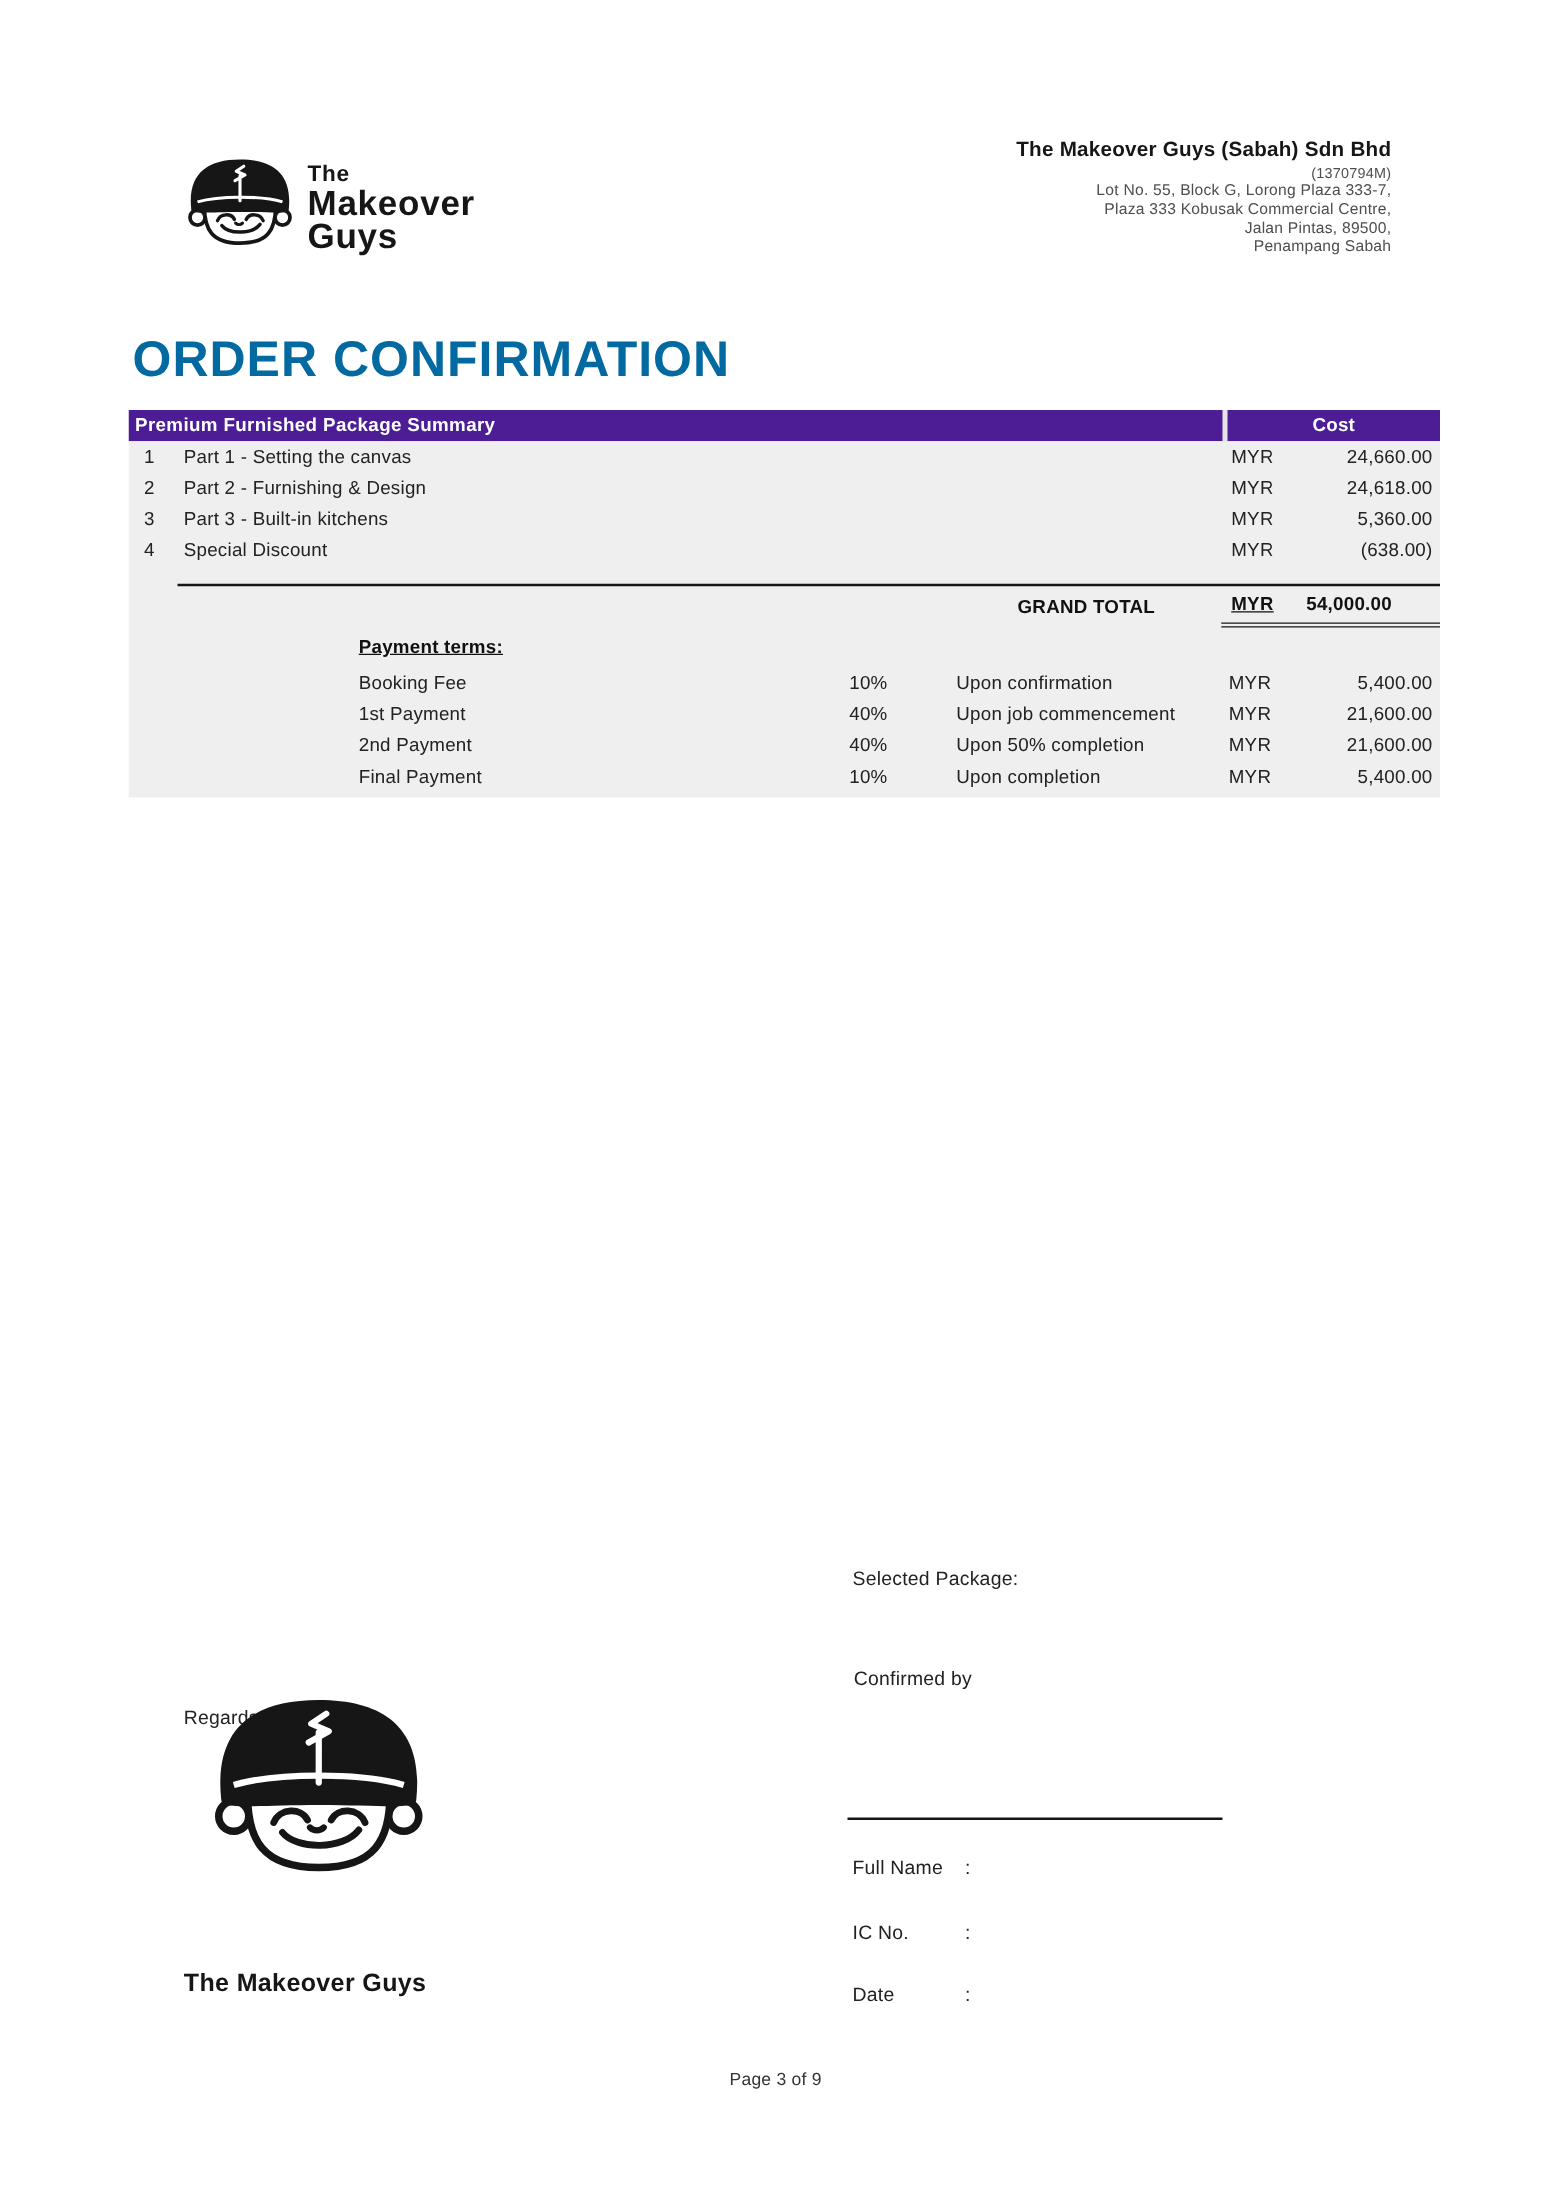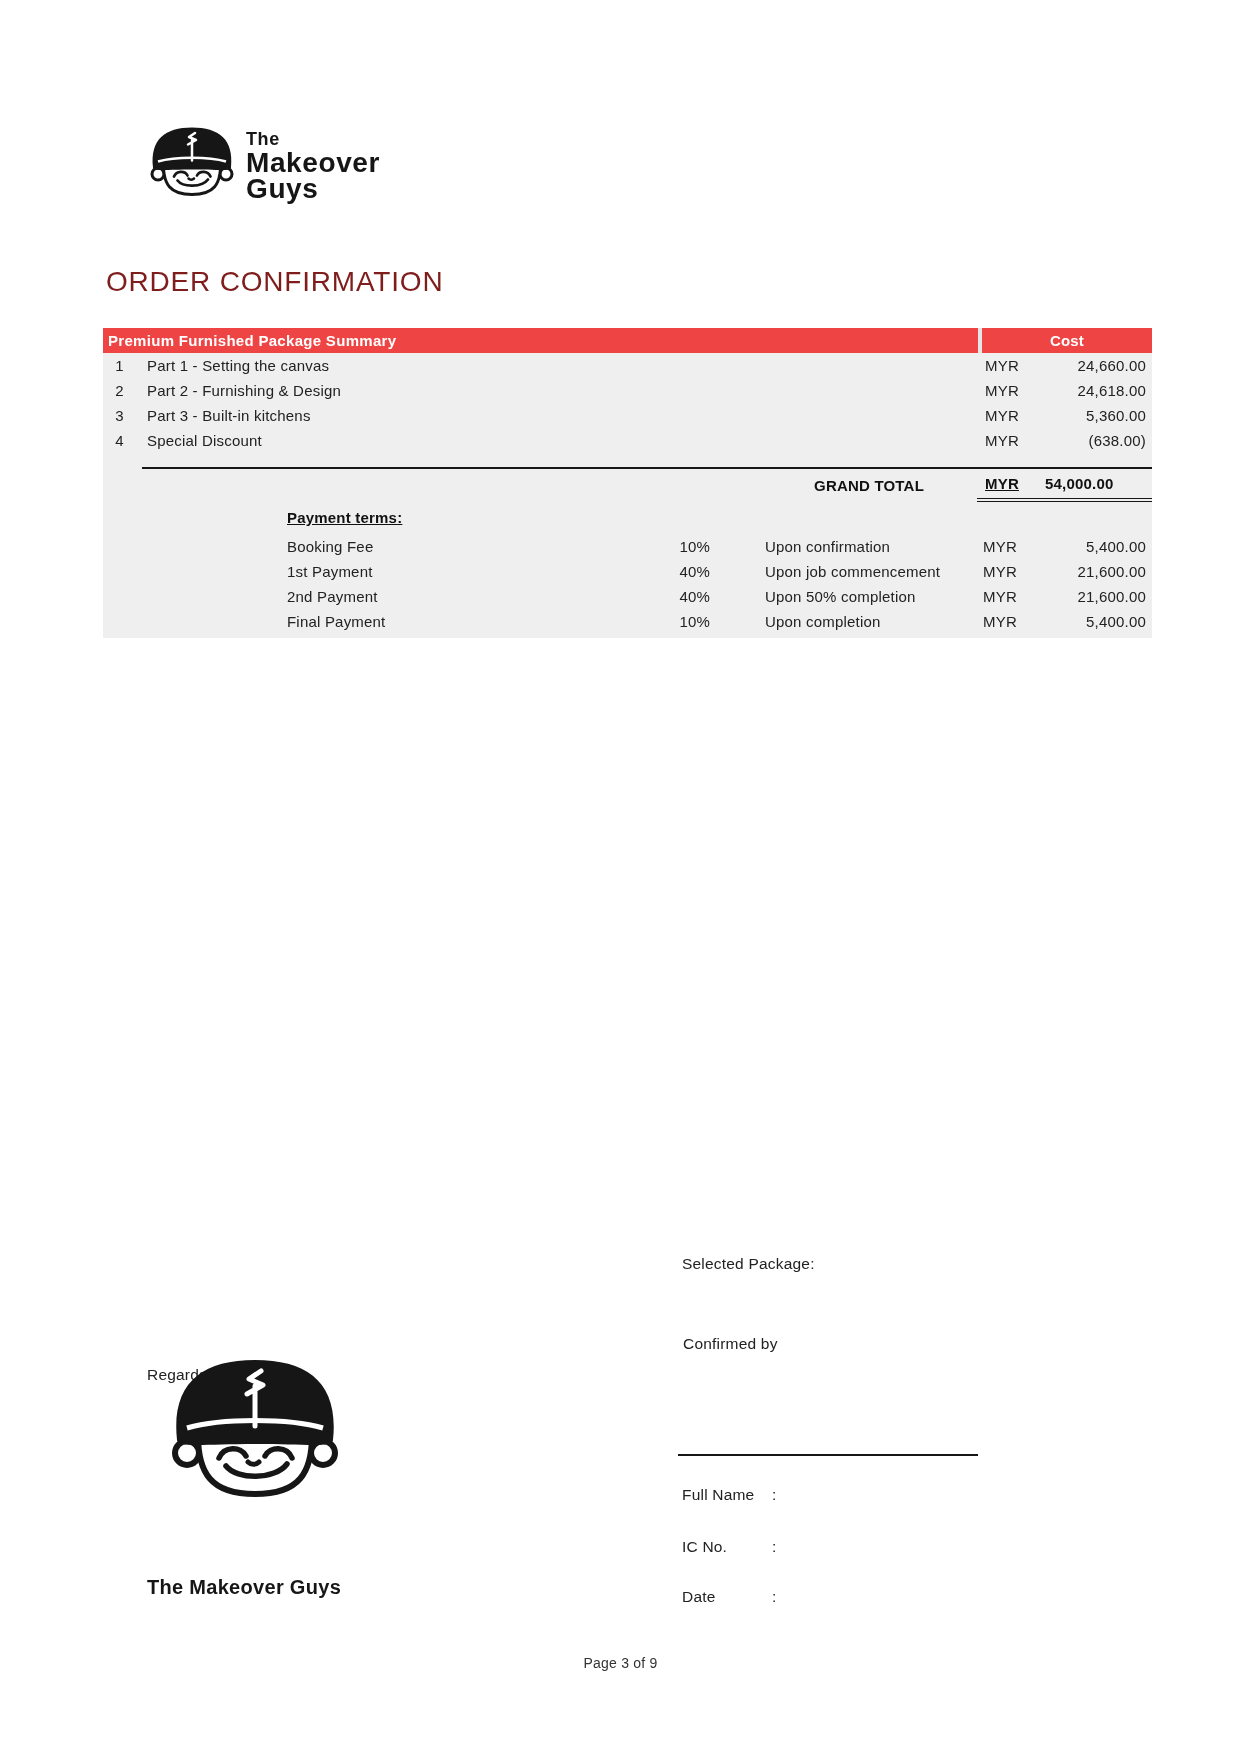--- a/index.html
+++ b/index.html
@@ -18,25 +18,25 @@
   .brand-text { margin-left:12px; color:#161616; margin-top:4px; }
   .brand-the { font-size:18px; font-weight:bold; letter-spacing:0.6px; }
   .brand-word { font-size:28px; font-weight:bold; line-height:26px; letter-spacing:0.6px; }
 
   .company { position:absolute; right:128px; top:111px; text-align:right; }
   .company-name { font-size:16.5px; font-weight:bold; color:#161616; letter-spacing:0.2px; }
   .company-reg { font-size:11.5px; color:#4e4e4e; margin-top:3px; }
   .company-addr { font-size:12.5px; line-height:15px; color:#4e4e4e; }
 
   
-  .doc-title { position:absolute; left:106px; top:266px; font-size:28px; font-weight:normal; color:#7f1d1d; letter-spacing:0.8px; }
+  .doc-title { position:absolute; left:106px; top:266px; font-size:40px; font-weight:bold; color:#0369a1; letter-spacing:0.8px; }
 
   
   .summary { position:absolute; left:103px; top:328px; width:1049px; font-size:15px; }
-  .thead { height:25px; background:#ef4444; color:#ffffff; font-weight:bold; display:flex; align-items:center; }
+  .thead { height:25px; background:#4c1d95; color:#ffffff; font-weight:bold; display:flex; align-items:center; }
   .thead-title { flex:1; padding-left:5px; letter-spacing:0.3px; }
   .thead-cost { width:174px; height:100%; display:flex; align-items:center; justify-content:center; border-left:4px solid #e5e5e5; }
   .tbody { background:#efefef; padding-bottom:4px; }
   .srow { display:grid; grid-template-columns:33px 1fr 62px 99px; padding-right:6px; height:25px; align-items:center; }
   .srow .no { text-align:center; }
   .srow .item { padding-left:11px; }
   .srow .amt { text-align:right; }
 
   .total-line { margin-left:39px; border-top:2px solid #161616; height:0; margin-top:14px; }
   .total-row { display:grid; grid-template-columns:821px 53px 175px; height:33px; align-items:center; font-weight:bold; color:#111; }
@@ -88,20 +88,28 @@
     <svg class="brand-face">
         <use href="#tmg-face"></use>
       </svg>
     <div class="brand-text">
       <div class="brand-the">The</div>
       <div class="brand-word">Makeover</div>
       <div class="brand-word">Guys</div>
     </div>
   </div>
 
+  <div class="company">
+    <div class="company-name">The Makeover Guys (Sabah) Sdn Bhd</div>
+    <div class="company-reg">(1370794M)</div>
+    <div class="company-addr">Lot No. 55, Block G, Lorong Plaza 333-7,</div>
+    <div class="company-addr">Plaza 333 Kobusak Commercial Centre,</div>
+    <div class="company-addr">Jalan Pintas, 89500,</div>
+    <div class="company-addr">Penampang Sabah</div>
+  </div>
 
   <h1 class="doc-title">ORDER CONFIRMATION</h1>
 
   <section class="summary">
     <div class="thead">
       <div class="thead-title">Premium Furnished Package Summary</div>
       <div class="thead-cost">Cost</div>
     </div>
     <div class="tbody">
 

